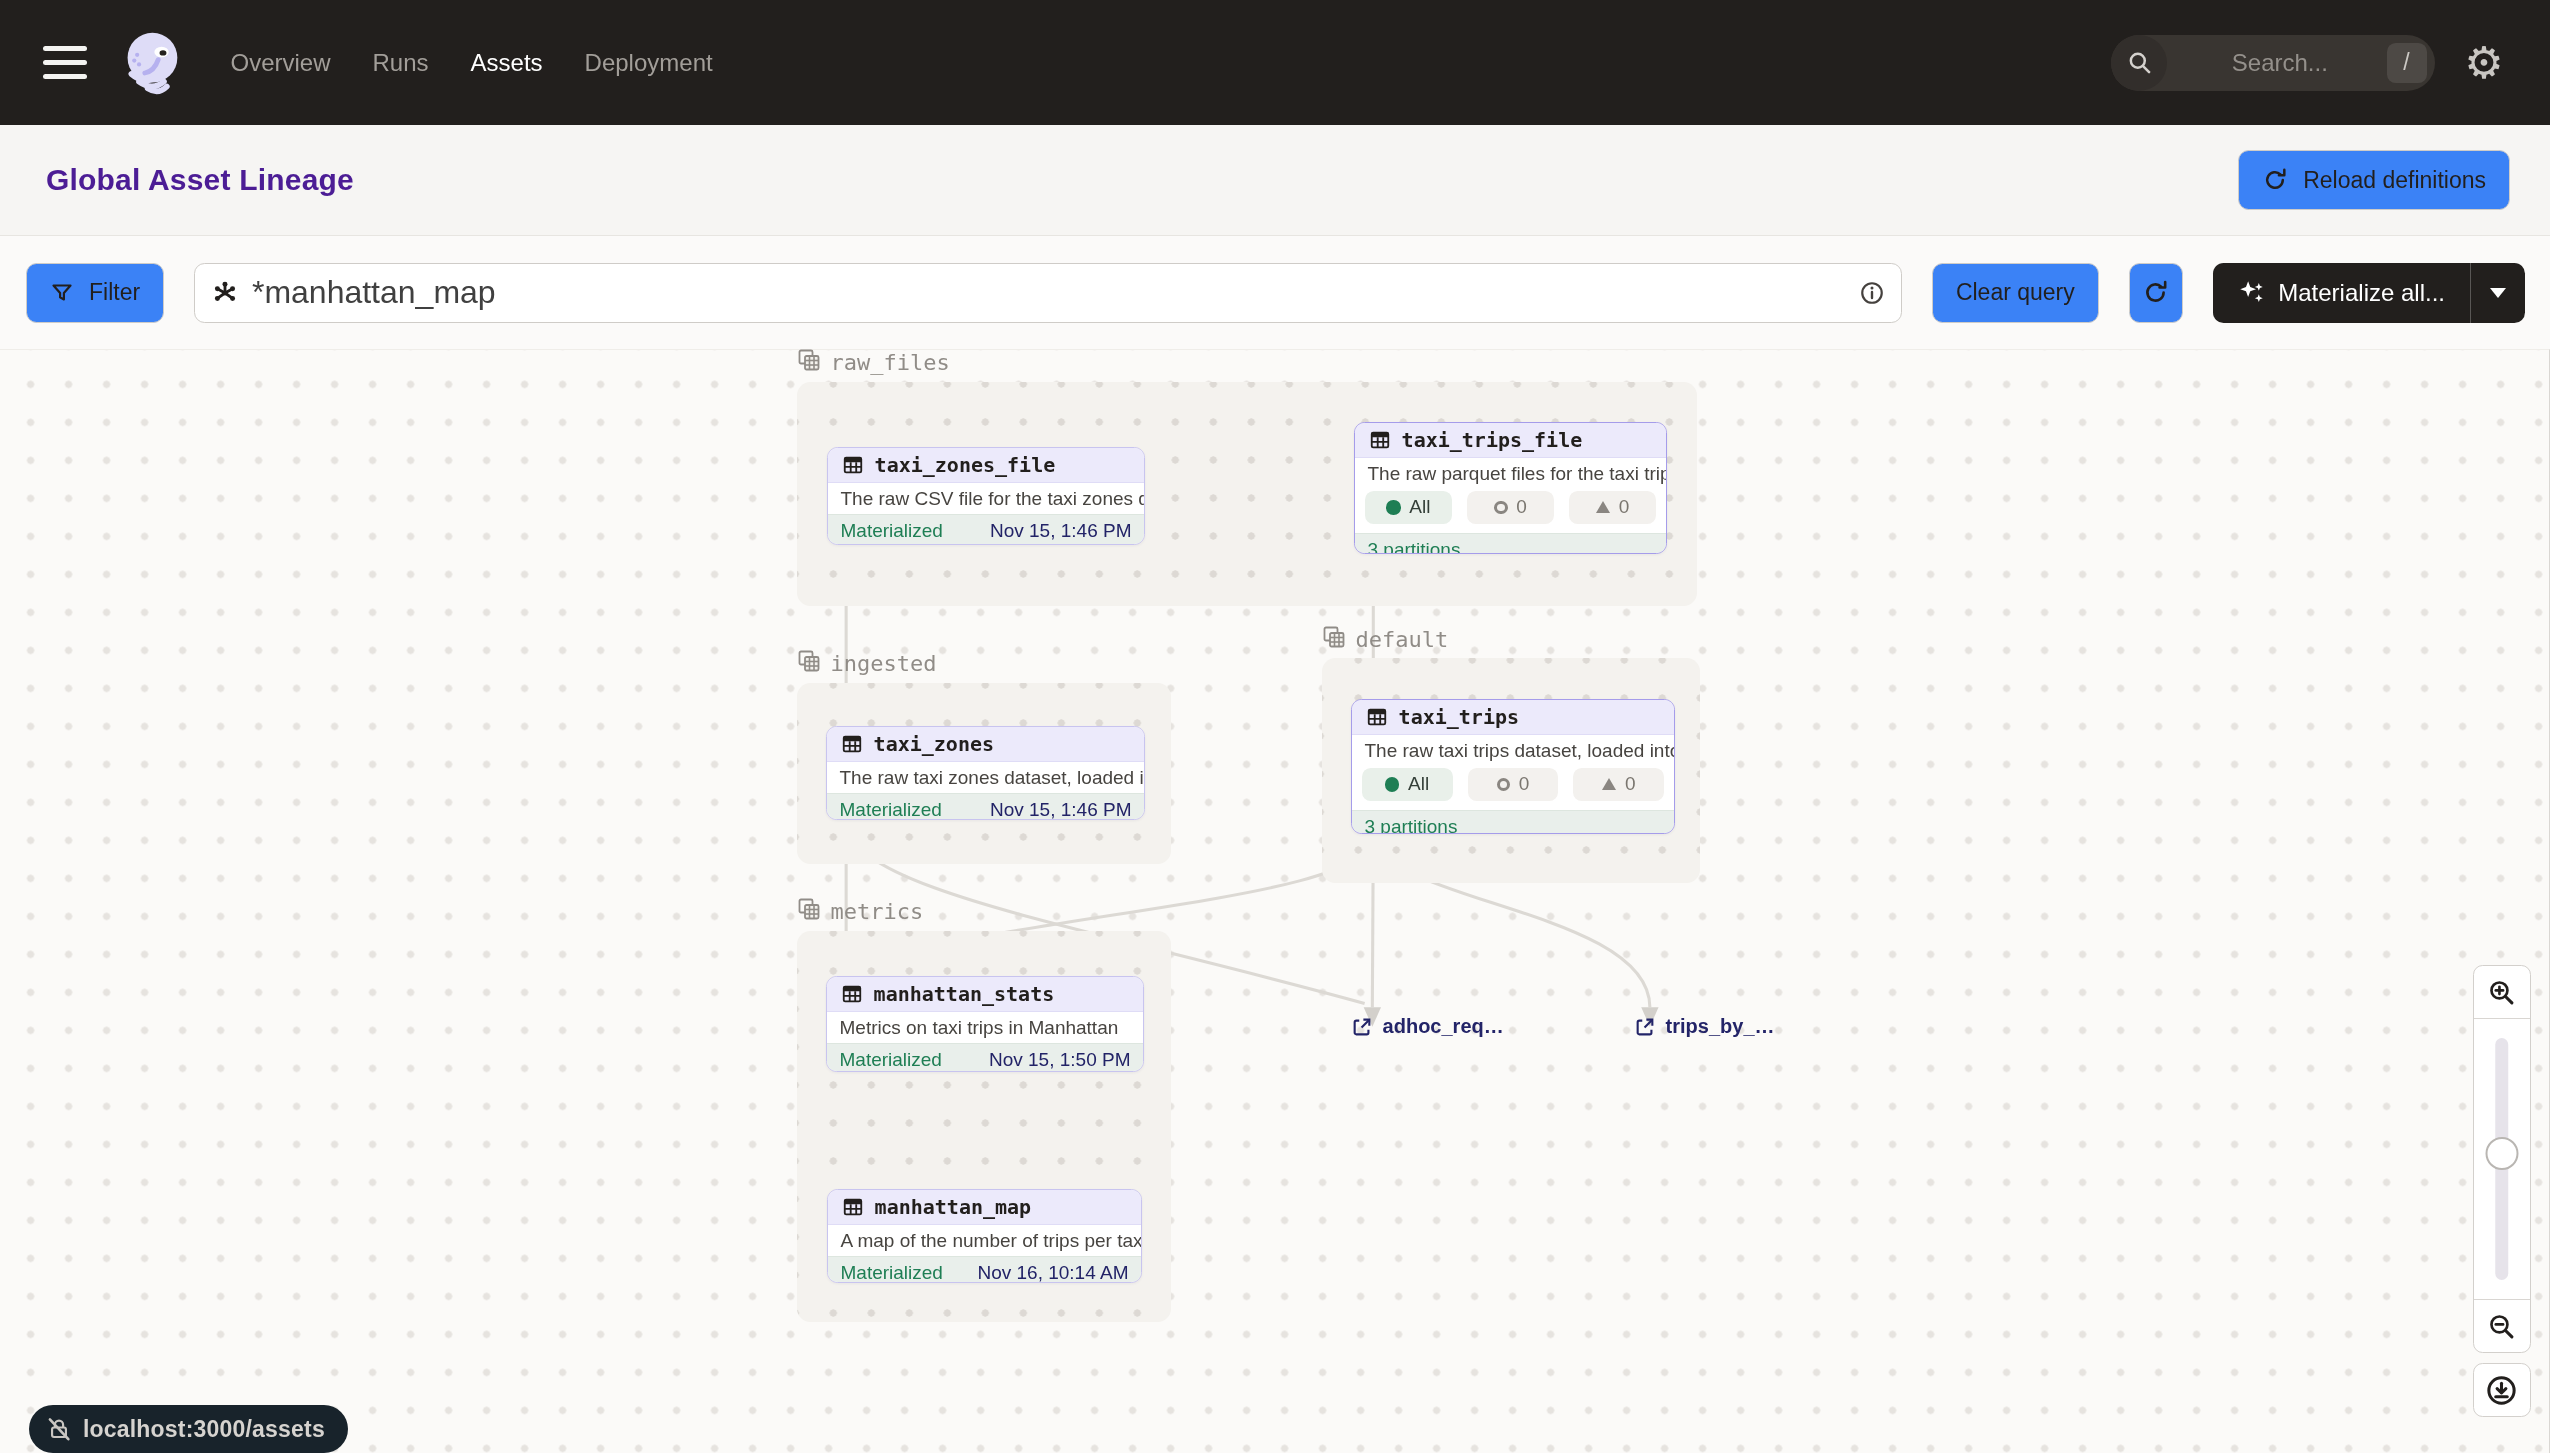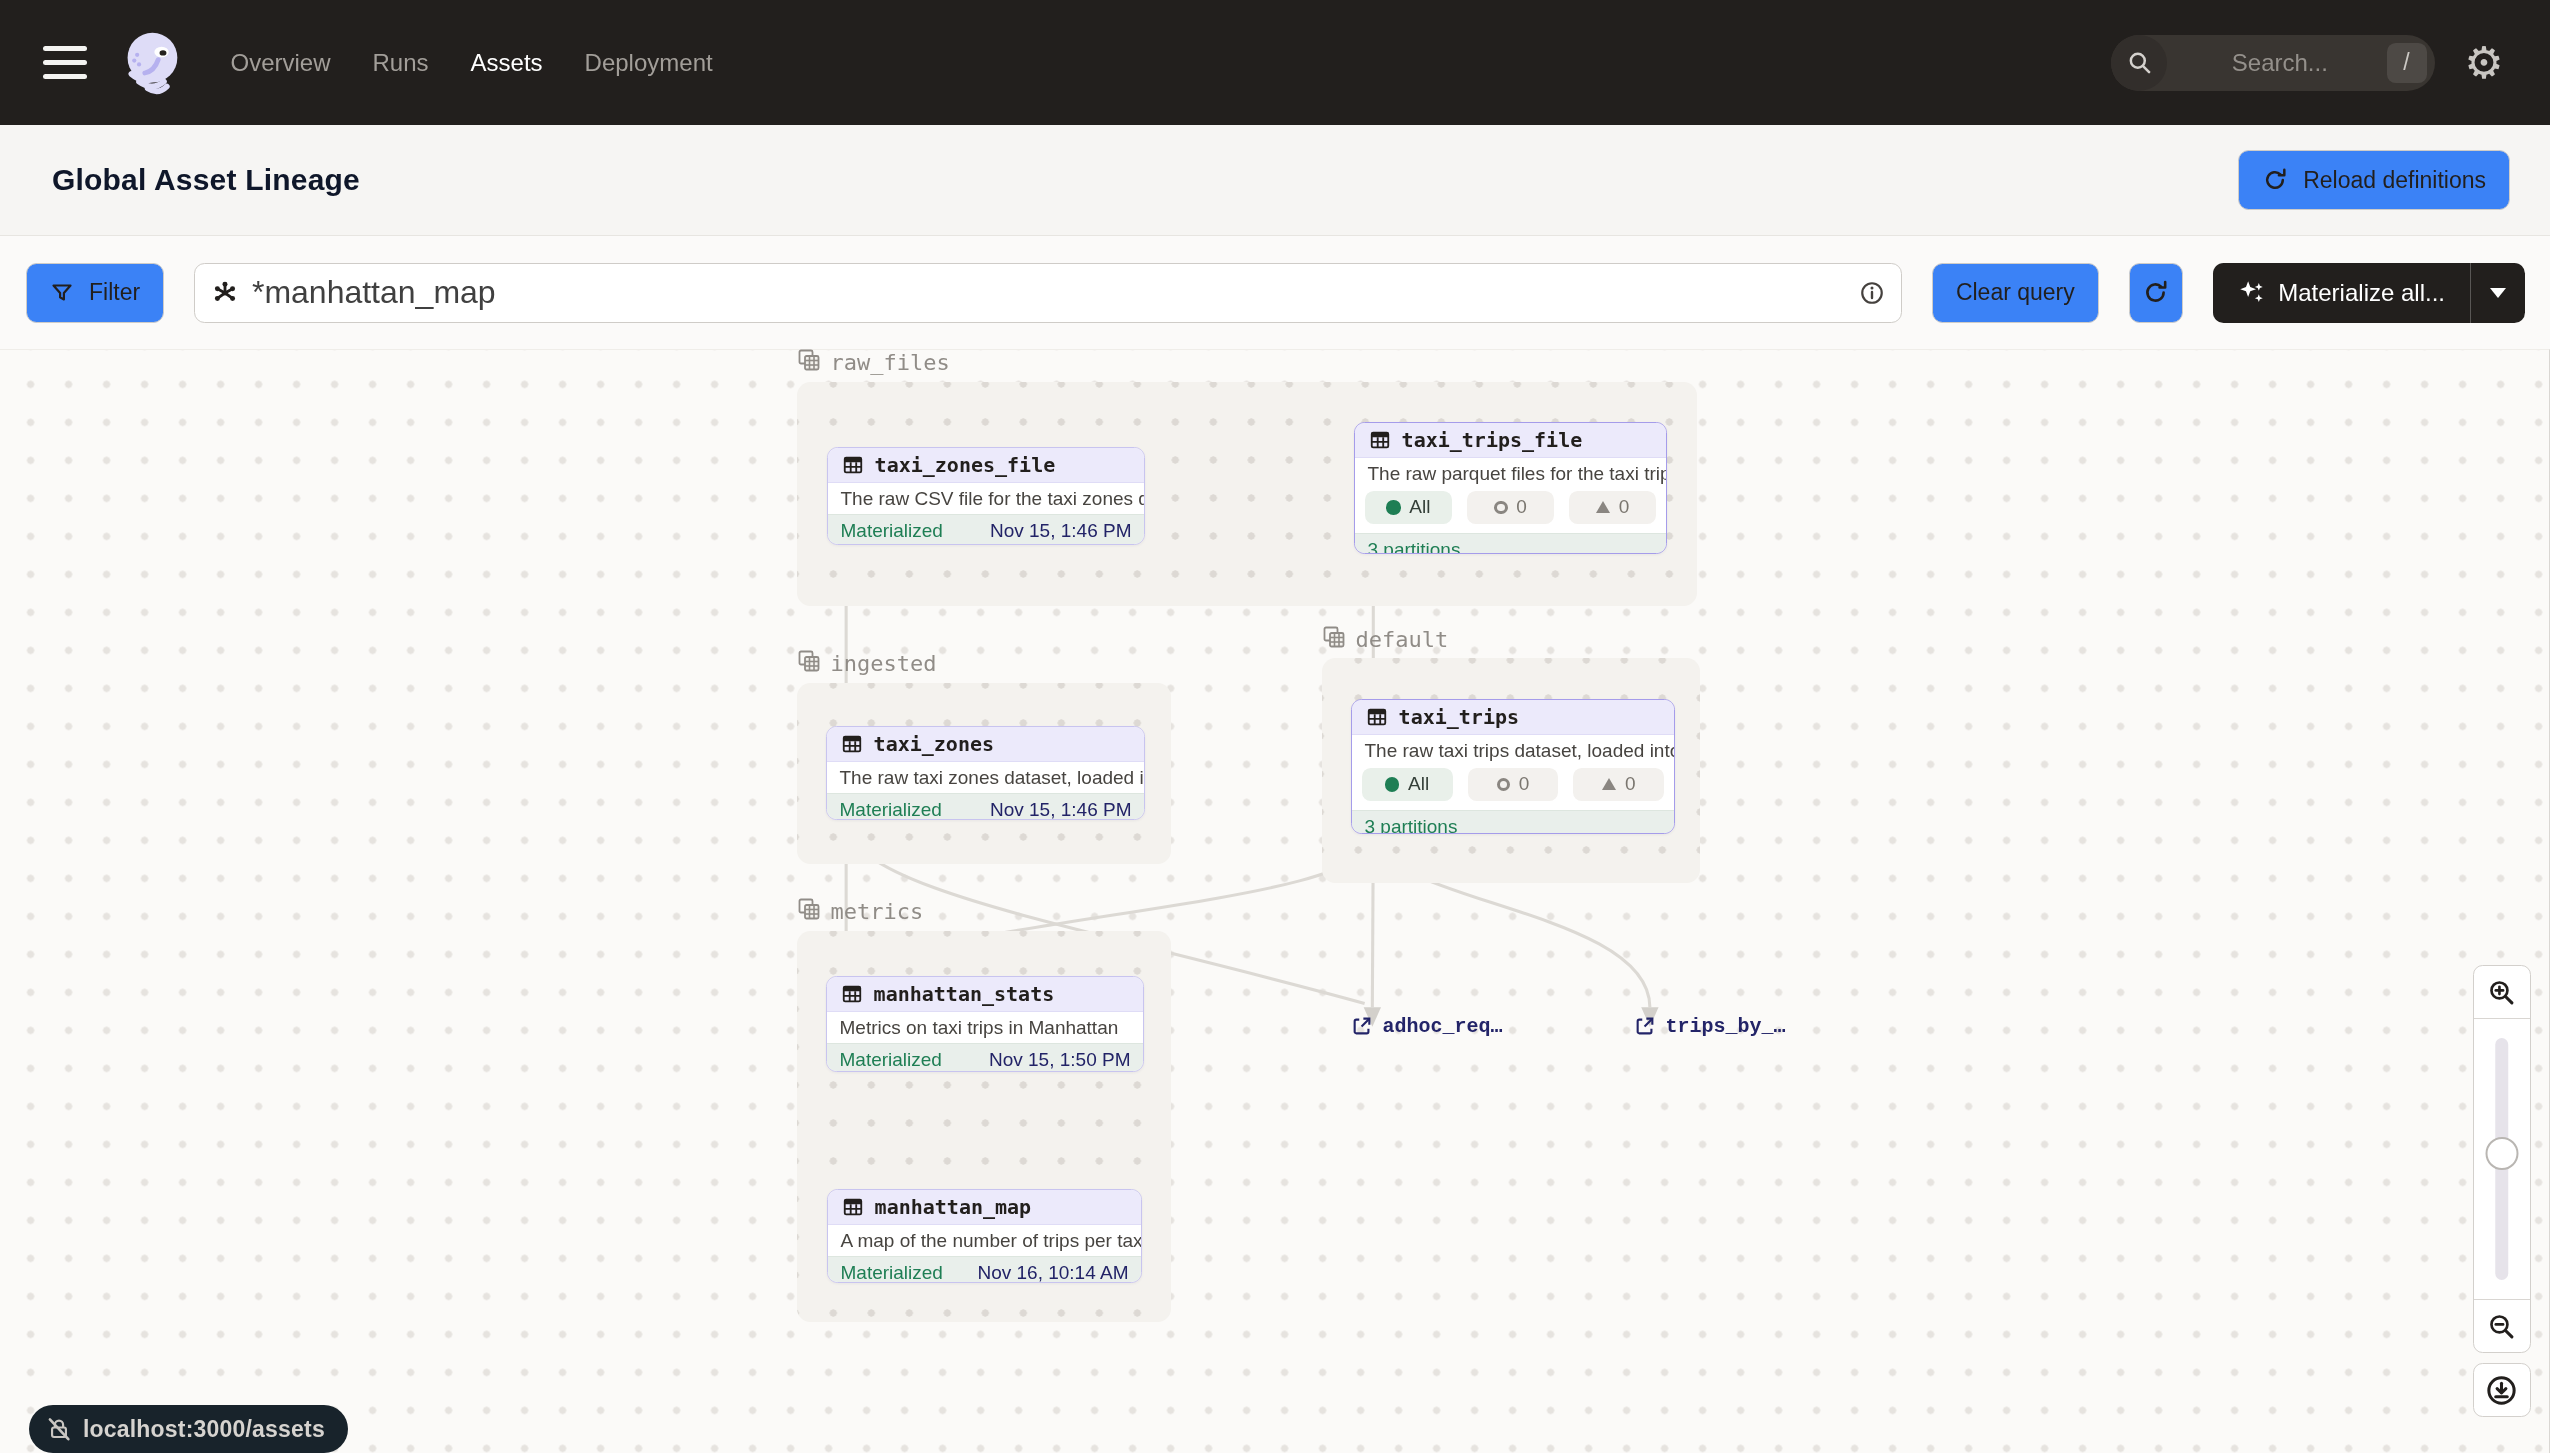--- a/index.html
+++ b/index.html
@@ -15,21 +15,21 @@
   .nav-link.active { color:#ffffff; font-weight:normal; }
   .nav-spacer { flex:1; }
   .search-pill { width:324px; height:56px; border-radius:28px; background:#393531; display:flex; align-items:center; overflow:hidden; }
   .search-icon-wrap { width:56px; height:56px; border-radius:50%; background:#322e2b; display:flex; align-items:center; justify-content:center; flex:none; }
   .search-ph { font-size:24px; color:#94908b; margin-left:5.8px; flex:1;text-align:center; }
   .slash-chip { width:40px; height:40px; border-radius:8.7px; background:#4d4945; color:#ccc9c5; font-size:23px; display:flex; align-items:center; justify-content:center; margin-right:8.7px; }
   .gear { font-size:44px; color:#c9c6c2; margin:0 17.3px 0 29px; cursor:pointer; line-height:1; }
 
   
   .page-header { height:111px; background:#f6f5f3; border-bottom:1px solid #e7e5e1; display:flex; align-items:center; padding:0 40px 0 46px; }
-  .page-title { font-size:30px; font-weight:bold; color:#0f172a; letter-spacing:0.2px;margin-left:6px; }
+  .page-title { font-size:30px; font-weight:bold; color:#4c1d95; letter-spacing:0.2px; }
   .btn { display:inline-flex; align-items:center; gap:15px; height:60px; background:#3b82f6; border:1.4px solid #cfccc8; border-radius:10.6px; padding:0 23px; font-size:23px; color:#221f1d; cursor:pointer; white-space:nowrap; }
   .btn svg { flex:none; }
 
   
   .toolbar { height:113px; background:#fbfaf9; display:flex; align-items:center; padding:0 25px 0 26px; gap:30px; }
   .query-wrap { flex:1; height:60px; background:#ffffff; border:1.4px solid #cfccc8; border-radius:10.6px; display:flex; align-items:center; padding:0 15.4px 0 17.3px; gap:13.5px; }
   .query-text { flex:1; font-size:32px; color:#404040; border:none; outline:none; font-family:Liberation Sans, sans-serif; background:transparent; }
   .icon-btn { width:54px; justify-content:center; padding:0; }
   .btn-dark { display:flex; align-items:stretch; height:60px; background:#221f1d; border-radius:10.6px; overflow:hidden; cursor:pointer; }
   .btn-dark .main { display:flex; align-items:center; gap:13.5px; color:#ffffff; font-size:24px; padding:0 25px; }
@@ -54,21 +54,21 @@
   .pill-row { display:flex; gap:15px; padding:1.9px 9.6px 8.7px; background:#ffffff; }
   .pill { flex:1; height:33px; border-radius:8.7px; display:flex; align-items:center; justify-content:center; gap:8.7px; font-size:19px; }
   .pill.green { background:#e9f0ea; color:#343f38; }
   .pill.gray  { background:#f3f1ee; color:#7a766f; }
   .dot-ic { width:14.5px; height:14.5px; border-radius:50%; background:#1e7e54; }
   .ring-ic { width:13.5px; height:13.5px; border-radius:50%; border:3.4px solid #8a8681; }
   .tri-ic { width:0; height:0; border-left:7.7px solid transparent; border-right:7.7px solid transparent; border-bottom:12.5px solid #8a8681; }
   .node-footer { height:33px; flex:none; background:#e9efeb; border-top:1px solid #dde6df; display:flex; align-items:center; justify-content:space-between; padding:0 12.5px; font-size:19px; }
   .status-green { color:#1e7e54; }
   .stamp { color:#222367; }
-  .external-asset { position:absolute; display:flex; gap:9.6px; font-family:Liberation Mono, monospace; font-weight:bold; font-size:20px; color:#232468; cursor:pointer; }
+  .external-asset { position:absolute; display:flex; align-items:center; gap:9.6px; font-family:Liberation Sans, sans-serif; font-weight:bold; font-size:20px; color:#232468; cursor:pointer; }
 
   
   .zoom-panel { position:absolute; right:18.3px; top:615px; width:58px; background:#ffffff; border:1.4px solid #d3d0cc; border-radius:9.6px; display:flex; flex-direction:column; align-items:center; }
   .zp-btn { width:100%; height:52px; display:flex; align-items:center; justify-content:center; cursor:pointer; }
   .zp-sep { width:100%; height:1px; background:#d9d6d2; }
   .slider-zone { position:relative; width:100%; height:280px; }
   .slider-track { position:absolute; left:50%; transform:translateX(-50%); top:19px; bottom:19px; width:13.5px; border-radius:6.7px; background:#e6e3ea; }
   .slider-thumb { position:absolute; left:50%; transform:translateX(-50%); top:118px; width:33px; height:33px; border-radius:50%; background:#ffffff; border:2.4px solid #b9b6b2; cursor:grab; }
   .dl-btn { position:absolute; right:18.3px; top:1013px; width:58px; height:54px; background:#ffffff; border:1.4px solid #d3d0cc; border-radius:9.6px; display:flex; align-items:center; justify-content:center; cursor:pointer; }
 

